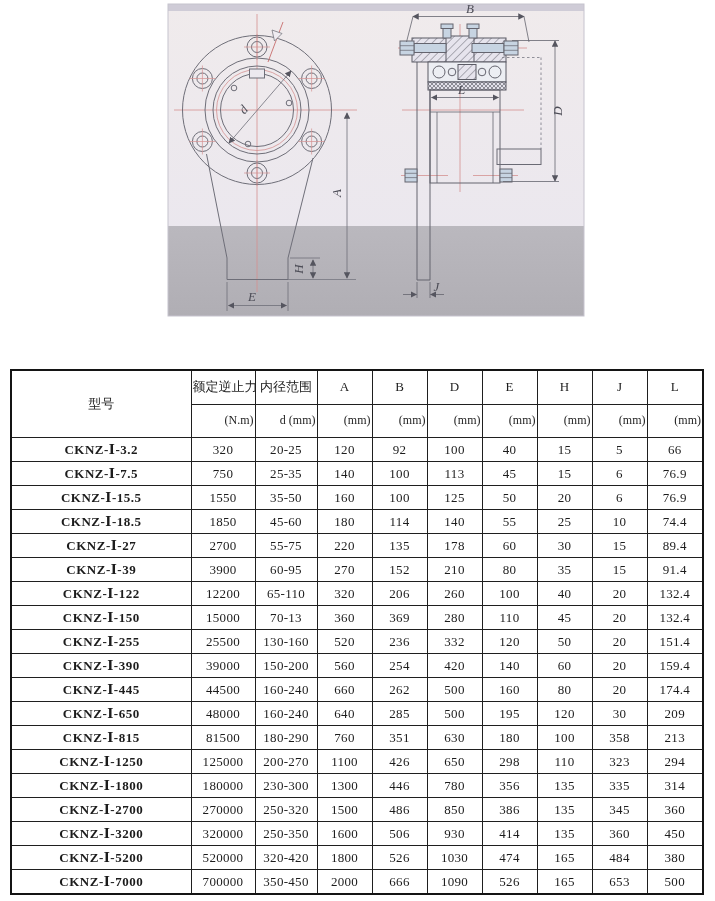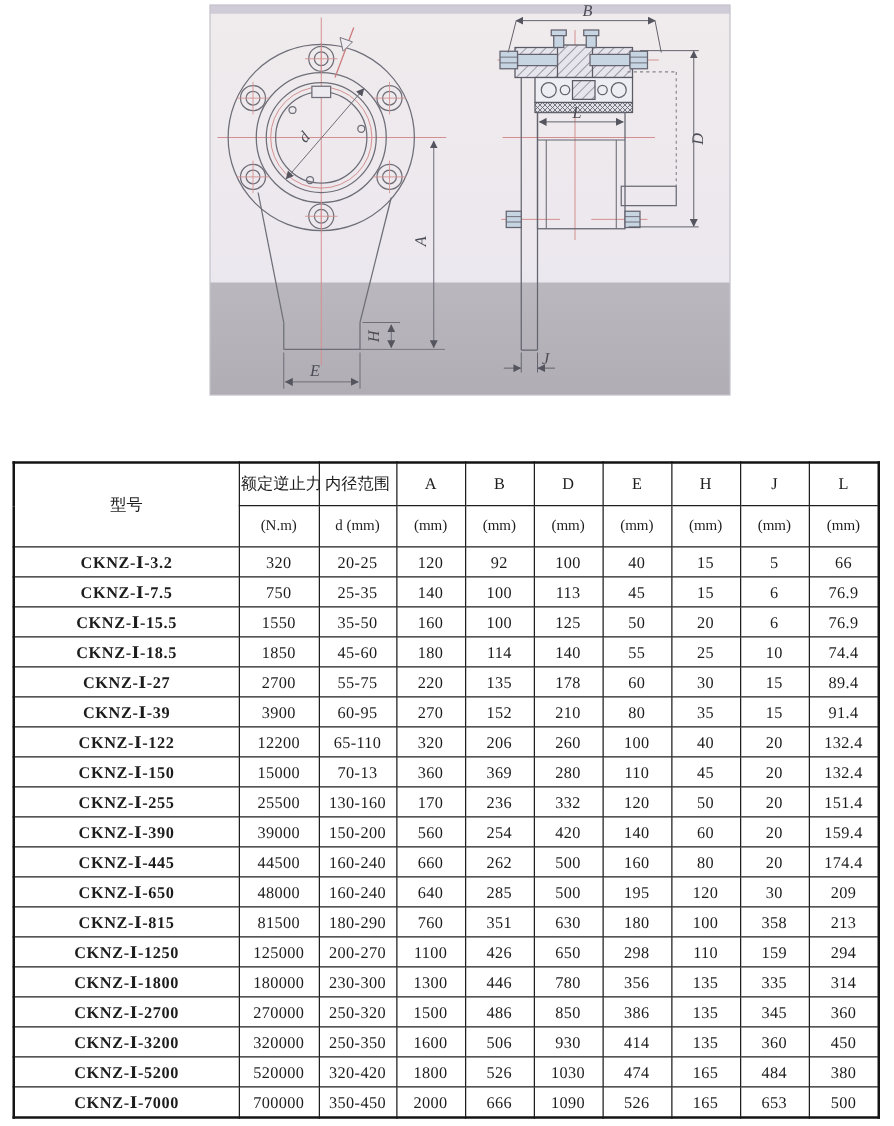--- a/index.html
+++ b/index.html
@@ -3,21 +3,21 @@
 <meta charset="utf-8">
 <style>
   html,body{margin:0;padding:0;background:#ffffff;}
   body{width:715px;height:901px;position:relative;font-family:"Liberation Serif","DejaVu Serif",serif;}
   .drawing-area{position:absolute;top:0;left:0;width:715px;height:365px;}
   .table-wrap{position:absolute;top:369px;left:10px;width:692px;}
   table.spec{border-collapse:collapse;width:692px;table-layout:fixed;border:2px solid #141414;color:#1c1c1c;}
   table.spec th,table.spec td{border:1px solid #1f1f1f;text-align:center;vertical-align:middle;
     font-weight:normal;padding:0 1px;overflow:hidden;white-space:nowrap;}
   table.spec thead th{font-size:13px;line-height:1.15;}
-  table.spec thead tr.units th{font-size:12px;height:32px;}
+  table.spec thead tr.units th{font-size:12px;height:32px;text-align:right;}
   table.spec thead tr.names th{height:33px;}
   table.spec tbody td{font-size:13px;height:23px;letter-spacing:0.3px;}
   table.spec td:first-child{letter-spacing:0.5px;font-weight:bold;}
   svg text{font-family:"Liberation Serif","DejaVu Serif",serif;font-style:italic;fill:#4c4c56;}
 </style>
 </head>
 <body>
 
 <div class="drawing-area">
 <svg width="715" height="365" viewBox="0 0 715 365" xmlns="http://www.w3.org/2000/svg">
@@ -377,21 +377,21 @@
           <td>280</td>
           <td>110</td>
           <td>45</td>
           <td>20</td>
           <td>132.4</td>
         </tr>
         <tr>
           <td>CKNZ-Ⅰ-255</td>
           <td>25500</td>
           <td>130-160</td>
-          <td>170</td>
+          <td>520</td>
           <td>236</td>
           <td>332</td>
           <td>120</td>
           <td>50</td>
           <td>20</td>
           <td>151.4</td>
         </tr>
         <tr>
           <td>CKNZ-Ⅰ-390</td>
           <td>39000</td>
@@ -442,21 +442,21 @@
         </tr>
         <tr>
           <td>CKNZ-Ⅰ-1250</td>
           <td>125000</td>
           <td>200-270</td>
           <td>1100</td>
           <td>426</td>
           <td>650</td>
           <td>298</td>
           <td>110</td>
-          <td>159</td>
+          <td>323</td>
           <td>294</td>
         </tr>
         <tr>
           <td>CKNZ-Ⅰ-1800</td>
           <td>180000</td>
           <td>230-300</td>
           <td>1300</td>
           <td>446</td>
           <td>780</td>
           <td>356</td>

